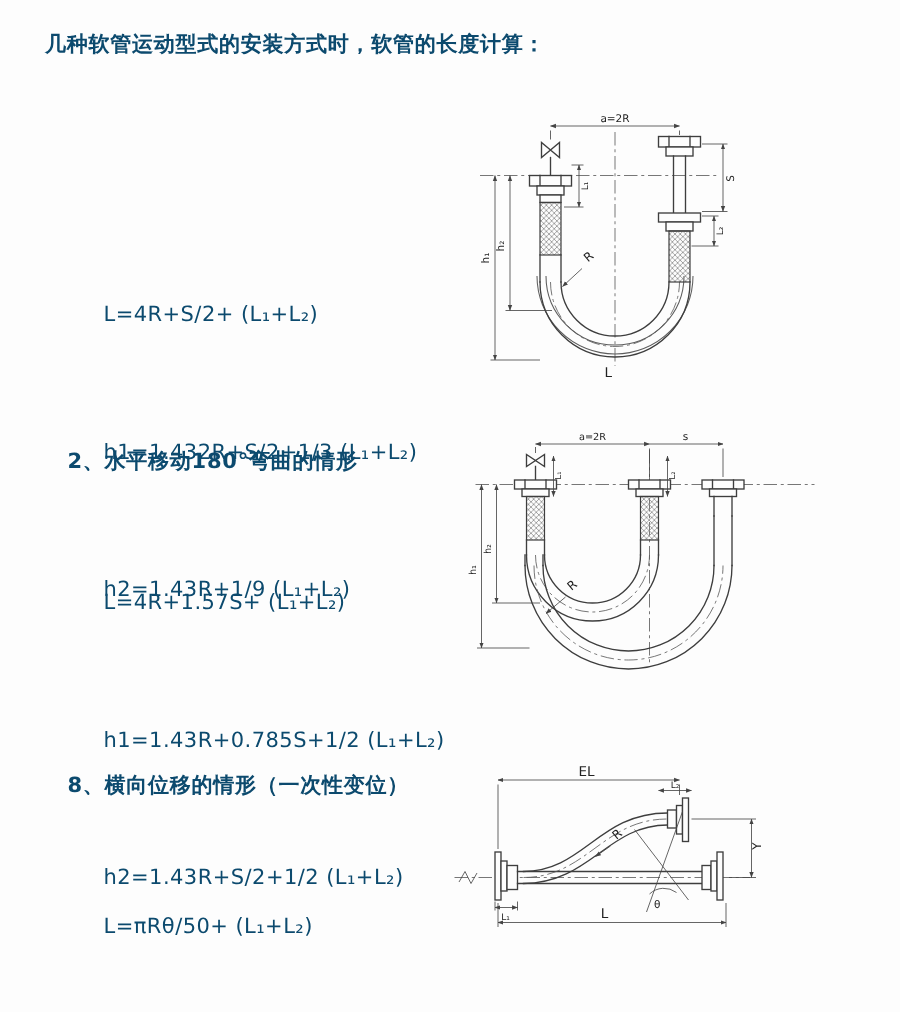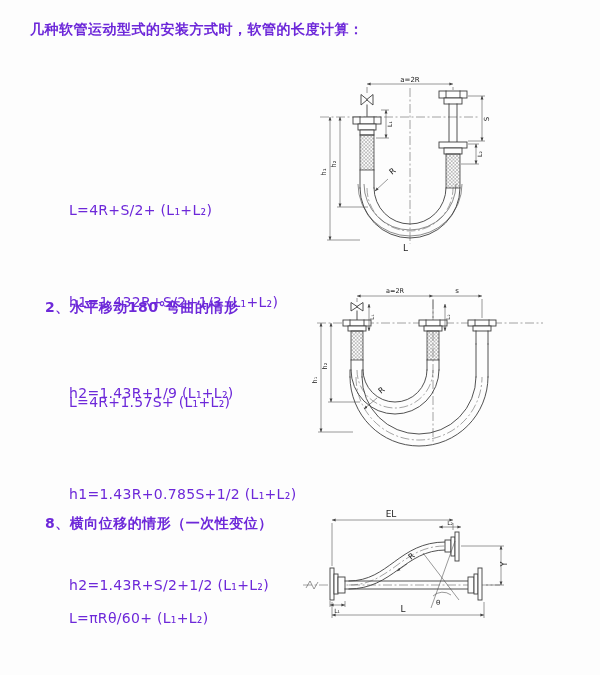--- a/index.html
+++ b/index.html
@@ -1,17 +1,17 @@
 <!DOCTYPE html>
 <html><head>
 <meta charset="utf-8">
 <style>
   html,body{margin:0;padding:0;background:#ffffff;}
   .page{position:relative;width:600px;height:675px;background:#fdfdfd;
-        font-family:"DejaVu Sans","Liberation Sans",sans-serif;color:#6d28d9;overflow:hidden;}
+        font-family:"DejaVu Sans","Liberation Sans",sans-serif;color:#0c4a6e;overflow:hidden;}
   .abs{position:absolute;}
   .title{left:30px;top:21px;font-size:14px;font-weight:bold;letter-spacing:0.5px;}
   .sec-heading{font-size:14px;font-weight:600;letter-spacing:0.5px;}
   .formulas{font-size:14px;line-height:30.5px;letter-spacing:0.3px;white-space:pre;}
   .formulas div{height:30.5px;}
   
   .ln{fill:none;stroke:#3e3e3e;stroke-width:0.9;stroke-linecap:square;}
   .fl{fill:#fdfdfd;stroke:#3e3e3e;stroke-width:0.9;}
   .br{stroke:#3e3e3e;stroke-width:0.8;}
   .dim{fill:none;stroke:#454545;stroke-width:0.55;}
@@ -229,21 +229,21 @@
     </g>
 
     <g>
       <line class="dim" x1="72" y1="116" x2="59" y2="127" marker-end="url(#a2)"></line>
       <text class="dlbl" x="76" y="112" font-size="8" transform="rotate(-40 76 112)">R</text>
     </g>
   </svg>
 
   <div class="abs sec-heading" style="left:45px;top:515px;">8、横向位移的情形（一次性变位）</div>
   <div class="abs formulas" style="left:69px;top:542px;">
-    <div>L=πRθ/60+ (L₁+L₂)</div>
+    <div>L=πRθ/50+ (L₁+L₂)</div>
     
     
   </div>
 
   <svg class="abs" style="left:293px;top:498px;" width="305" height="150" viewBox="0 0 305 150">
     <defs>
       <marker id="a3" viewBox="0 0 8 8" refX="7.5" refY="4" markerWidth="7" markerHeight="7" orient="auto-start-reverse">
         <path d="M0,1 L8,4 L0,7 z" fill="#444"></path>
       </marker>
     </defs>

